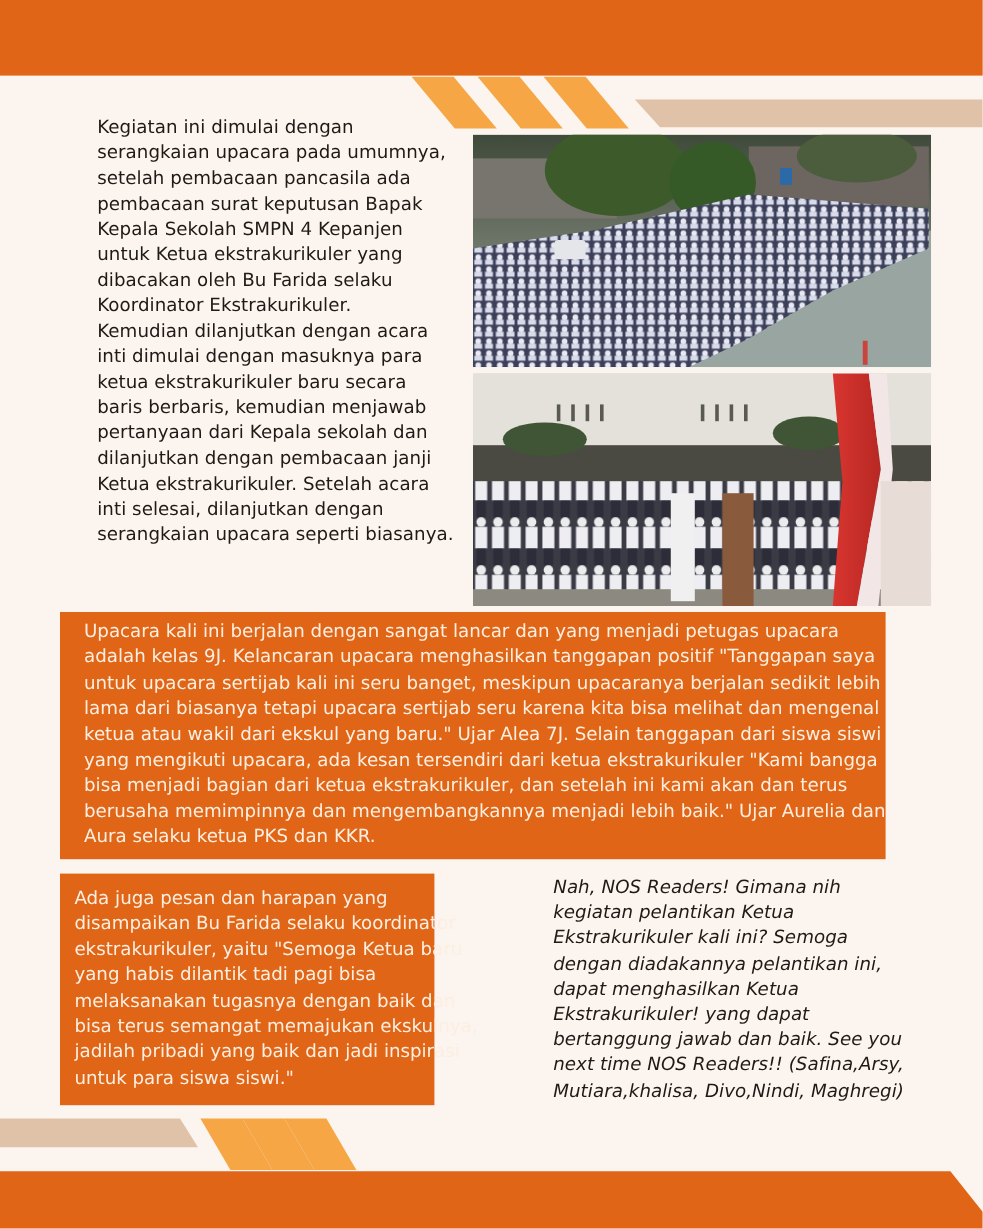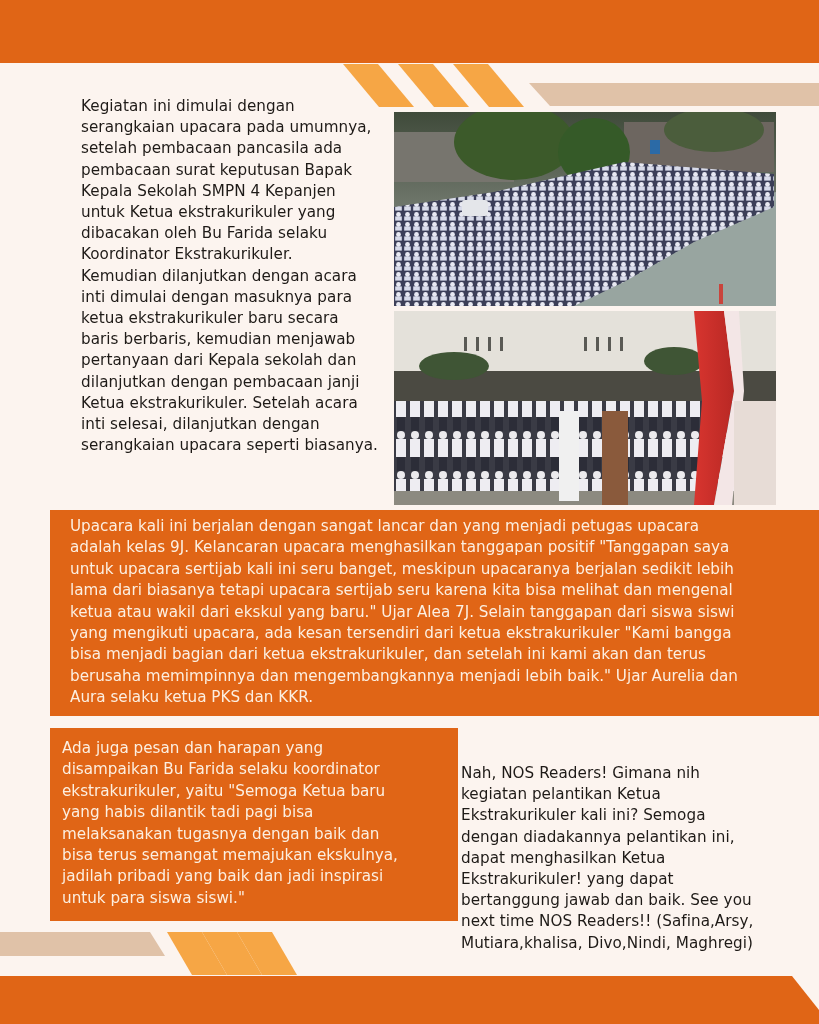--- a/index.html
+++ b/index.html
@@ -33,22 +33,23 @@
       line-height: 21.2px;
       letter-spacing: 0.05px;
       white-space: pre-line;
     }
     #intro-text {
       left: 49px; top: 96px;
       width: 340px;
       margin-left: 32px;
     }
     #closing-text {
-      left: 461px; top: 763px;
+      left: 461px; top: 729px;
       width: 350px;
+      font-style: italic;
     }
     .photo {
       position: absolute;
       left: 394px;
       width: 382px;
       height: 194px;
       overflow: hidden;
     }
     #photo-1 { top: 112px; }
     #photo-2 { top: 311px; }
@@ -56,30 +57,30 @@
     .orange-box {
       position: absolute;
       background: #e06516;
       color: #fcefe1;
       font-size: 15.2px;
       line-height: 21.4px;
       white-space: pre-line;
     }
     #statement-box {
       left: 50px; top: 510px;
-      width: 769px; height: 206px;
+      width: 688px; height: 206px;
     }
     #statement-box .box-text {
       position: absolute;
       left: 20px; top: 6px;
       width: 750px;
     }
     #message-box {
       left: 50px; top: 728px;
-      width: 408px; height: 193px;
+      width: 312px; height: 193px;
     }
     #message-box .box-text {
       position: absolute;
       left: 12px; top: 10px;
       width: 372px;
     }
   </style>
 </head>
 <body>
 

